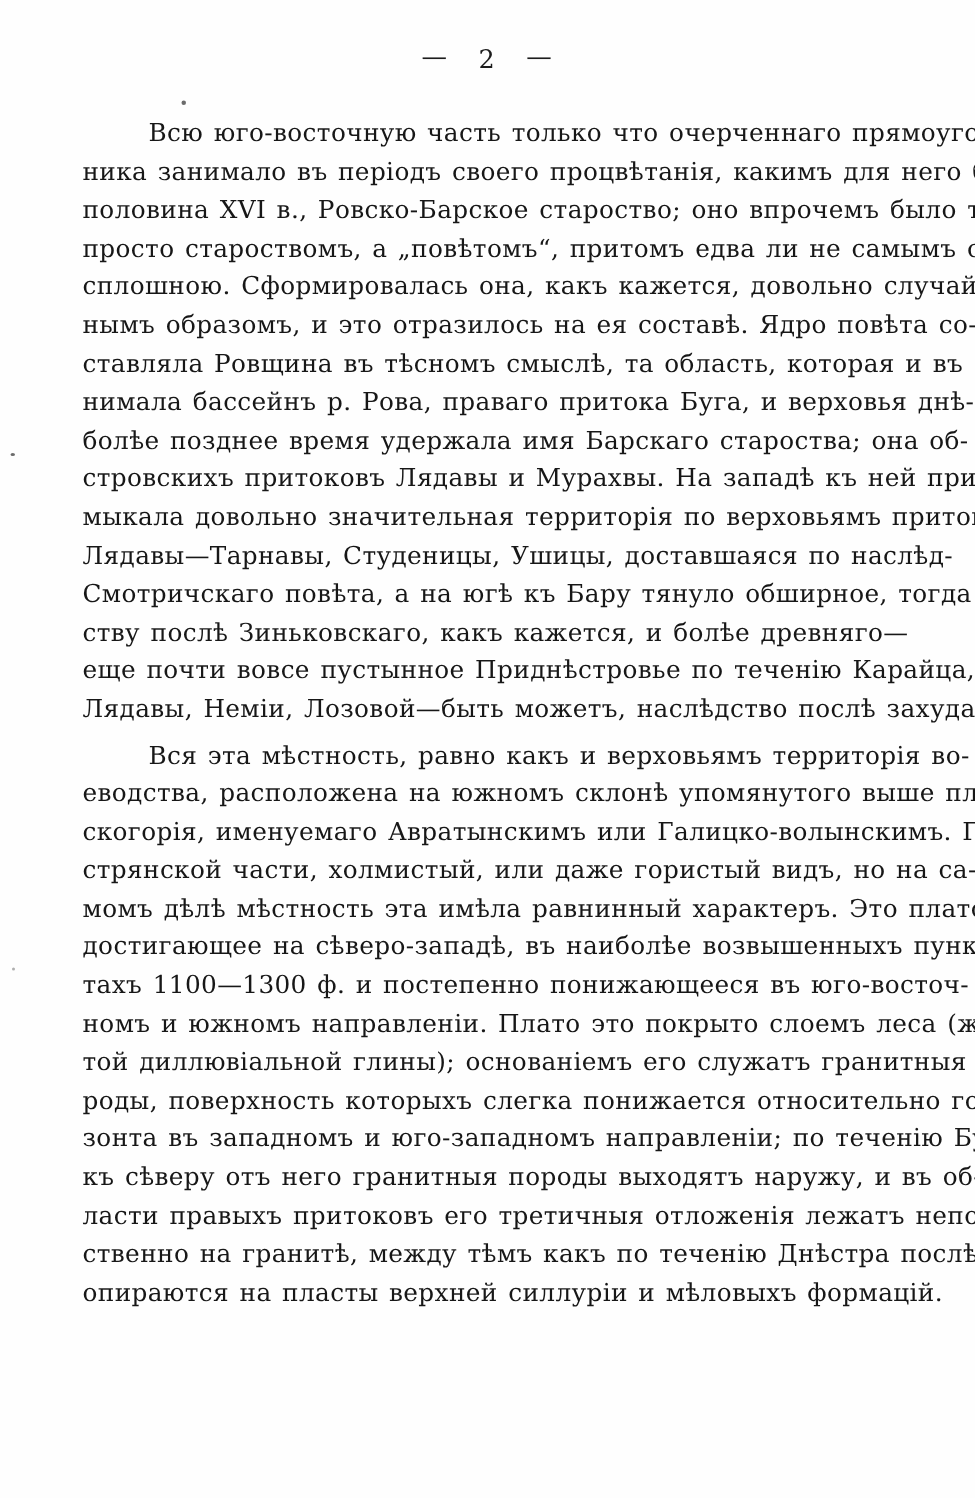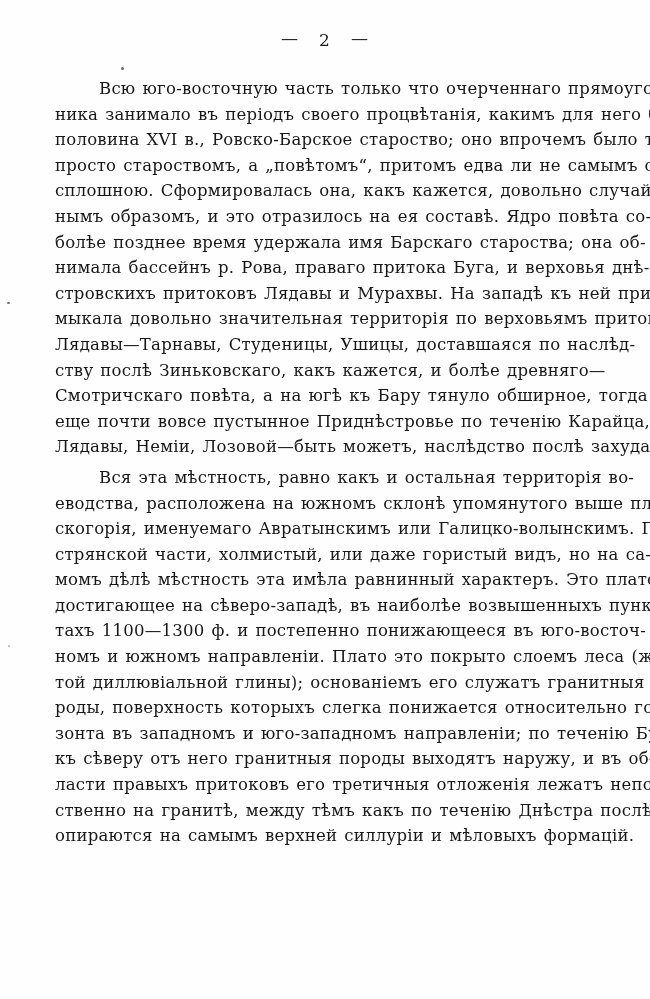--- a/index.html
+++ b/index.html
@@ -70,46 +70,47 @@
   </div>
 
   <div class="text-block">
     <div class="paragraph">
         <div class="line indent">Всю  юго-восточную  часть  только  что  очерченнаго  прямоуголь-</div>
         <div class="line">ника  занимало въ  періодъ своего  процвѣтанія,  какимъ  для  него была</div>
         <div class="line">половина XVI в.,  Ровско-Барское староство;  оно впрочемъ  было тогда не</div>
         <div class="line">просто  староствомъ,  а  „повѣтомъ“,  притомъ  едва ли не самымъ  обшир-</div>
         <div class="line">сплошною.  Сформировалась  она,  какъ  кажется,  довольно  случай-</div>
         <div class="line">нымъ  образомъ,  и  это  отразилось  на  ея  составѣ.  Ядро  повѣта  со-</div>
+        <div class="line">ставляла  Ровщина  въ  тѣсномъ  смыслѣ,  та  область,  которая  и  въ</div>
+        <div class="line">нимала  бассейнъ  р.  Рова,  праваго  притока  Буга,  и  верховья  днѣ-</div>
         <div class="line">болѣе  позднее  время  удержала  имя  Барскаго  староства;  она  об-</div>
-        <div class="line">нимала  бассейнъ  р.  Рова,  праваго  притока  Буга,  и  верховья  днѣ-</div>
         <div class="line">стровскихъ  притоковъ  Лядавы  и  Мурахвы.  На  западѣ  къ  ней  при-</div>
         <div class="line">мыкала  довольно  значительная  территорія  по  верховьямъ  притоковъ</div>
         <div class="line">Лядавы—Тарнавы,  Студеницы,  Ушицы,  доставшаяся  по  наслѣд-</div>
+        <div class="line">Смотричскаго  повѣта,  а  на  югѣ  къ  Бару  тянуло  обширное,  тогда</div>
         <div class="line">ству  послѣ  Зиньковскаго,  какъ  кажется,  и  болѣе  древняго—</div>
-        <div class="line">Смотричскаго  повѣта,  а  на  югѣ  къ  Бару  тянуло  обширное,  тогда</div>
         <div class="line">еще  почти  вовсе  пустынное  Приднѣстровье  по  теченію  Карайца,</div>
         <div class="line">Лядавы,  Неміи,  Лозовой—быть  можетъ,  наслѣдство  послѣ  захудав-</div>
       </div>
     <div class="paragraph">
-        <div class="line indent">Вся  эта  мѣстность,  равно  какъ  и  остальная  территорія  во-</div>
+        <div class="line indent">Вся  эта  мѣстность,  равно  какъ  и  верховьямъ  территорія  во-</div>
         <div class="line">еводства,  расположена  на  южномъ  склонѣ  упомянутого  выше  пло-</div>
         <div class="line">скогорія,  именуемаго  Авратынскимъ  или  Галицко-волынскимъ.  Глу-</div>
         <div class="line">стрянской  части,  холмистый,  или  даже  гористый  видъ,  но  на  са-</div>
         <div class="line">момъ  дѣлѣ  мѣстность  эта  имѣла  равнинный  характеръ.  Это  плато,</div>
         <div class="line">достигающее  на  сѣверо-западѣ,  въ  наиболѣе  возвышенныхъ  пунк-</div>
         <div class="line">тахъ  1100—1300  ф.  и  постепенно  понижающееся  въ  юго-восточ-</div>
         <div class="line">номъ  и  южномъ  направленіи.  Плато  это  покрыто  слоемъ  леса  (жел-</div>
         <div class="line">той  диллювіальной  глины);  основаніемъ  его  служатъ  гранитныя  по-</div>
         <div class="line">роды,  поверхность  которыхъ  слегка  понижается  относительно  гори-</div>
         <div class="line">зонта  въ  западномъ  и  юго-западномъ  направленіи;  по  теченію  Буга  и</div>
         <div class="line">къ  сѣверу  отъ  него  гранитныя  породы  выходятъ  наружу,  и  въ  об-</div>
         <div class="line">ласти  правыхъ  притоковъ  его  третичныя  отложенія  лежатъ  непосред-</div>
         <div class="line">ственно  на  гранитѣ,  между  тѣмъ  какъ  по  теченію  Днѣстра  послѣднія</div>
-        <div class="line">опираются  на  самымъ  верхней  силлуріи  и  мѣловыхъ  формацій.</div>
+        <div class="line">опираются  на  пласты  верхней  силлуріи  и  мѣловыхъ  формацій.</div>
       </div>
   </div>
 
   <div class="speck speck-1"></div>
   <div class="speck speck-2"></div>
   <div class="speck speck-3"></div>
 
 </div>
 
 </body></html>

